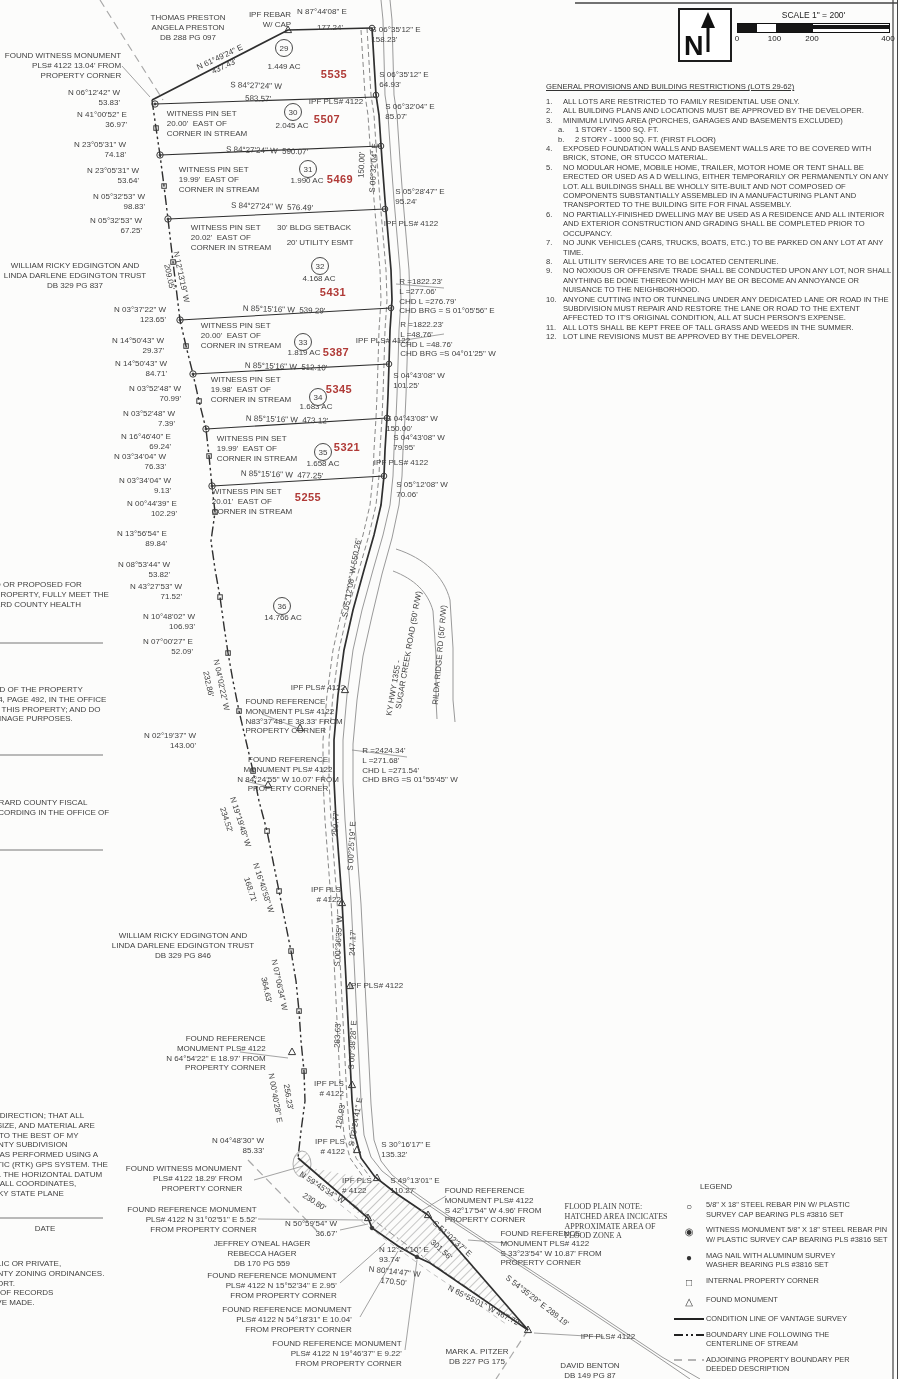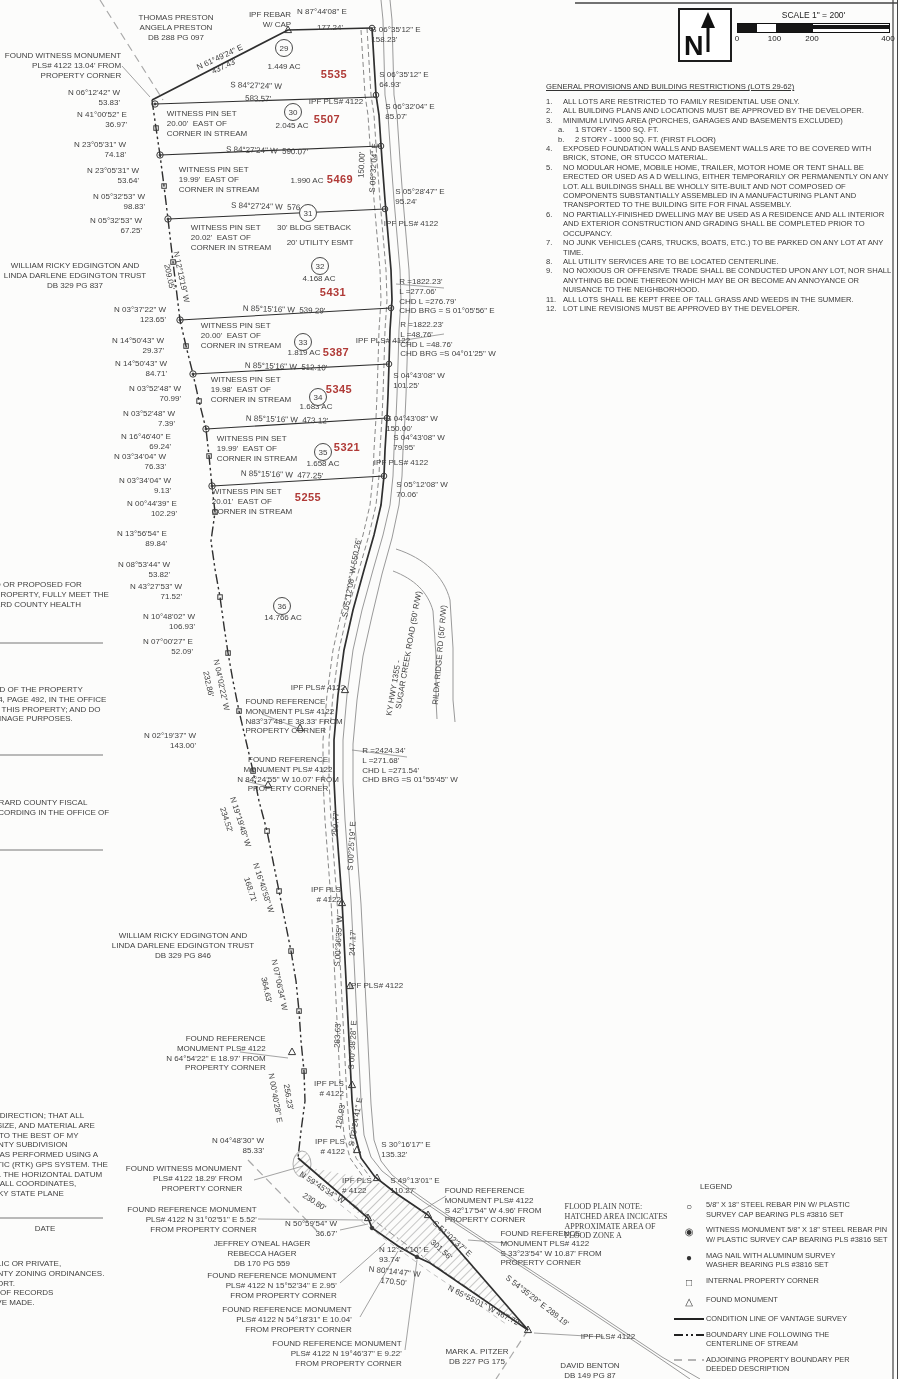--- a/index.html
+++ b/index.html
@@ -212,21 +212,21 @@
           <circle cx="417" cy="1257" r="1.8"></circle>
       </g>
     </g>
   </svg>
 
   <div id="labels">
       <div class="lbl a-right" style="left: 270px; top: 20px; transform: translate(-50%, -50%);">IPF REBAR
 W/ CAP</div>
       <div class="lbl" style="left: 322px; top: 12px; transform: translate(-50%, -50%);">N 87°44'08" E</div>
       <div class="lbl" style="left: 330px; top: 28px; transform: translate(-50%, -50%);">177.24'</div>
-      <div class="lbl" style="left: 176px; top: 28px; transform: translate(-50%, -50%);">THOMAS PRESTON
+      <div class="lbl" style="left: 188px; top: 28px; transform: translate(-50%, -50%);">THOMAS PRESTON
 ANGELA PRESTON
 DB 288 PG 097</div>
       <div class="lbl a-left" style="left: 396px; top: 35px; transform: translate(-50%, -50%);">S 06°35'12" E
 158.23'</div>
       <div class="lbl" style="left: 284px; top: 67px; transform: translate(-50%, -50%);">1.449 AC</div>
       <div class="lbl red" style="left: 334px; top: 75px; font-size: 11px; transform: translate(-50%, -50%);">5535</div>
       <div class="lbl" style="left: 222px; top: 62px; transform: translate(-50%, -50%) rotate(-25deg);">N 61°49'24" E
 437.43'</div>
       <div class="lbl a-right" style="left: 63px; top: 66px; transform: translate(-50%, -50%);">FOUND WITNESS MONUMENT
 PLS# 4122 13.04' FROM
@@ -474,21 +474,21 @@
 H ALL COORDINATES,
 CKY STATE PLANE</div>
       <div class="lbl a-left" style="left: 45px; top: 1229px; transform: translate(-50%, -50%);">DATE</div>
       <div class="lbl a-left" style="left: 48px; top: 1283px; transform: translate(-50%, -50%);">BLIC OR PRIVATE,
 UNTY ZONING ORDINANCES.
 PORT.
 G OF RECORDS
 AVE MADE.</div>
       <div class="lot-circle" style="left: 284px; top: 48px;">29</div>
       <div class="lot-circle" style="left: 293px; top: 112px;">30</div>
-      <div class="lot-circle" style="left: 308px; top: 169px; margin-top: 44px;">31</div>
+      <div class="lot-circle" style="left: 308px; top: 169px;">31</div>
       <div class="lot-circle" style="left: 320px; top: 266px;">32</div>
       <div class="lot-circle" style="left: 303px; top: 342px;">33</div>
       <div class="lot-circle" style="left: 318px; top: 397px;">34</div>
       <div class="lot-circle" style="left: 323px; top: 452px;">35</div>
       <div class="lot-circle" style="left: 282px; top: 606px;">36</div>
     </div>
 
 
   <div id="northbox">
     <svg width="46" height="46">
@@ -555,20 +555,24 @@
         </div>
         <div class="prov-row">
           <span class="prov-num">8.</span>
           <span class="prov-text">ALL UTILITY SERVICES ARE TO BE LOCATED CENTERLINE.</span>
         </div>
         <div class="prov-row">
           <span class="prov-num">9.</span>
           <span class="prov-text">NO NOXIOUS OR OFFENSIVE TRADE SHALL BE CONDUCTED UPON ANY LOT, NOR SHALL ANYTHING BE DONE THEREON WHICH MAY BE OR BECOME AN ANNOYANCE OR NUISANCE TO THE NEIGHBORHOOD.</span>
         </div>
         <div class="prov-row">
+          <span class="prov-num">10.</span>
+          <span class="prov-text">ANYONE CUTTING INTO OR TUNNELING UNDER ANY DEDICATED LANE OR ROAD IN THE SUBDIVISION MUST REPAIR AND RESTORE THE LANE OR ROAD TO THE EXTENT AFFECTED TO IT'S ORIGINAL CONDITION, ALL AT SUCH PERSON'S EXPENSE.</span>
+        </div>
+        <div class="prov-row">
           <span class="prov-num">11.</span>
           <span class="prov-text">ALL LOTS SHALL BE KEPT FREE OF TALL GRASS AND WEEDS IN THE SUMMER.</span>
         </div>
         <div class="prov-row">
           <span class="prov-num">12.</span>
           <span class="prov-text">LOT LINE REVISIONS MUST BE APPROVED BY THE DEVELOPER.</span>
         </div>
       </div>
   </div>
 

